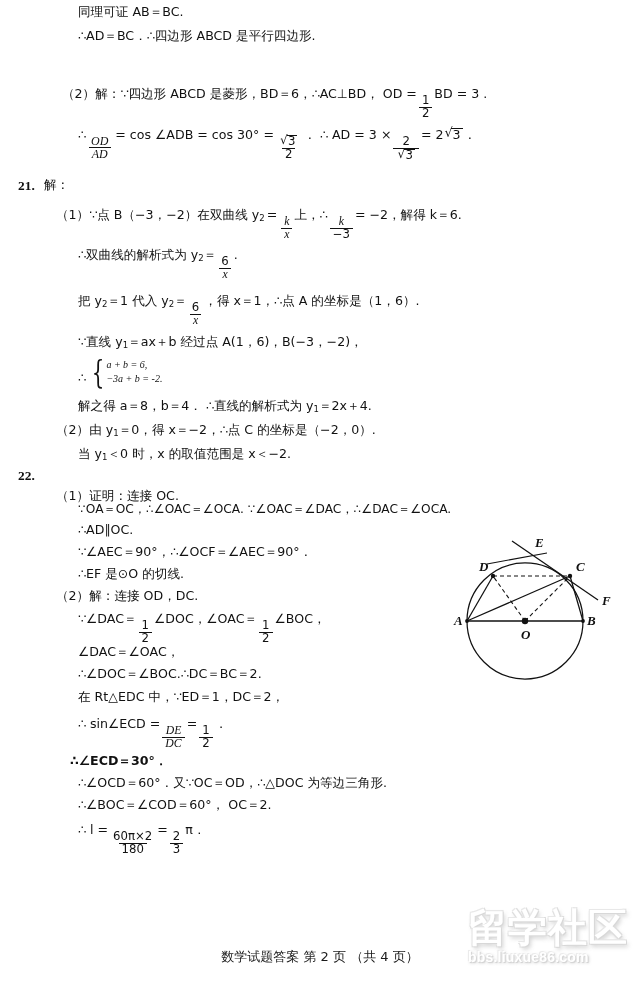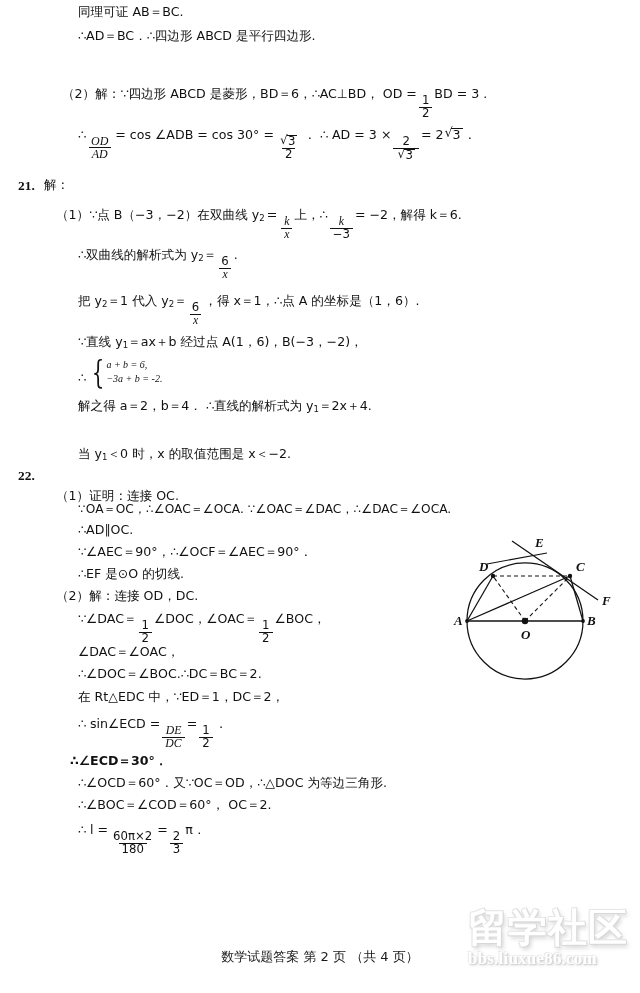--- a/index.html
+++ b/index.html
@@ -135,23 +135,23 @@
     font-size: 39px;
     letter-spacing: 1px;
     color: #ffffff;
     text-shadow:
       1px 1px 0 #d8d8d8, -1px -1px 0 #e8e8e8,
       1px -1px 0 #dedede, -1px 1px 0 #dedede,
       2px 3px 4px rgba(120,120,120,0.35);
     line-height: 1;
   }
   .wm-sub {
-    font-family: Liberation Serif, serif;
+    font-family: Liberation Sans, sans-serif;
     font-weight: bold;
-    font-size: 17px;
+    font-size: 14px;
     color: #ffffff;
     text-shadow:
       1px 1px 0 #d5d5d5, -1px -1px 0 #ebebeb,
       1px 1px 3px rgba(130,130,130,0.5);
     margin-top: 2px;
     letter-spacing: 0.2px;
   }
 </style>
 </head>
 <body>
@@ -224,23 +224,26 @@
     <span style="vertical-align:-6px;">∴</span><span class="sys">
         <span class="brace">{</span>
         <span class="eqs">
           <span class="it">a + b = 6,</span>
           <span class="it">−3a + b = -2.</span>
         </span>
       </span>
   </div>
 
   <div class="ln cn" style="left:78px; top:400px;">
-    <span>解之得  a＝2，b＝4．  ∴直线的解析式为 y</span><sub>1</sub><span>＝2x＋4.</span>
-  </div>
-
+    <span>解之得  a＝8，b＝4．  ∴直线的解析式为 y</span><sub>1</sub><span>＝2x＋4.</span>
+  </div>
+
+  <div class="ln cn" style="left:56px; top:424px;">
+    <span>（2）</span><span>由 y</span><sub>1</sub><span>＝0，得 x＝−2，∴点 C 的坐标是（−2，0）.</span>
+  </div>
 
   <div class="ln cn" style="left:78px; top:448px;">
     <span>当 y</span><sub>1</sub><span>＜0 时，x 的取值范围是 x＜−2.</span>
   </div>
 
   <div class="qnum" style="left:18px; top:468px;">
     <span>22.</span>
   </div>
 
   <div class="ln cn" style="left:56px; top:490px;">

